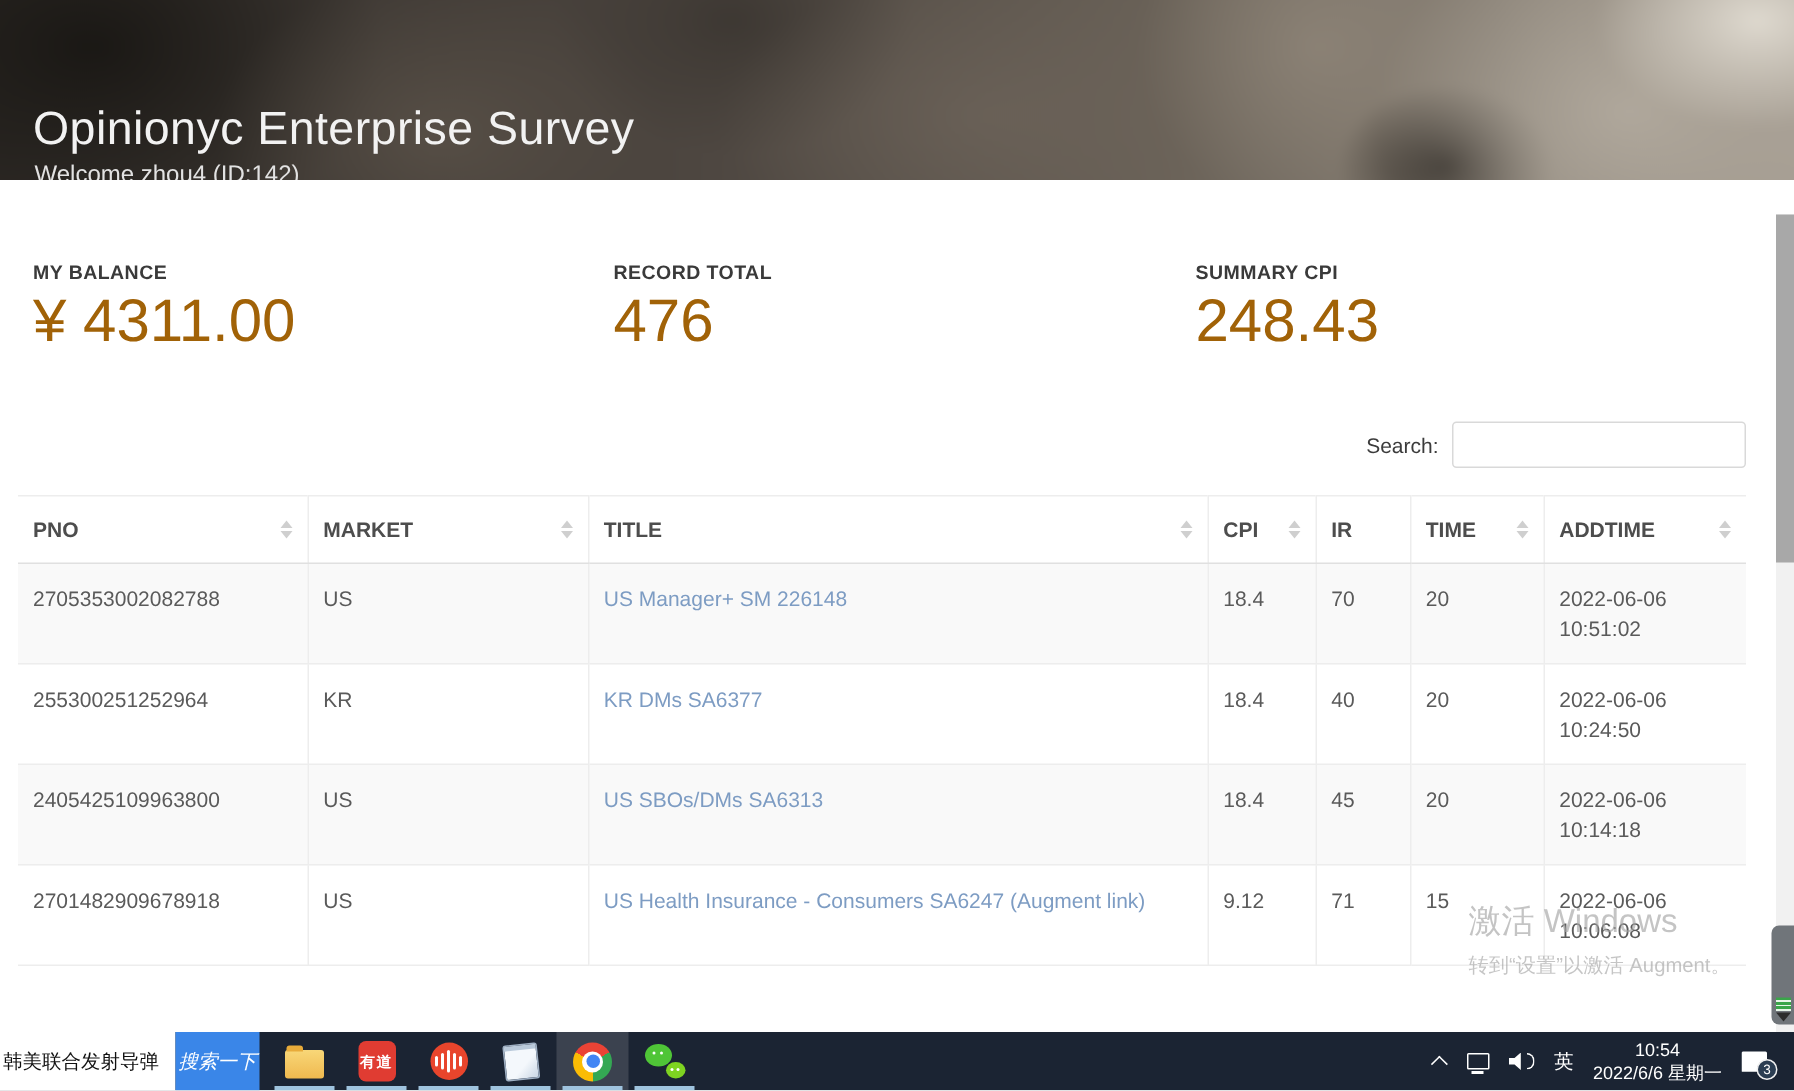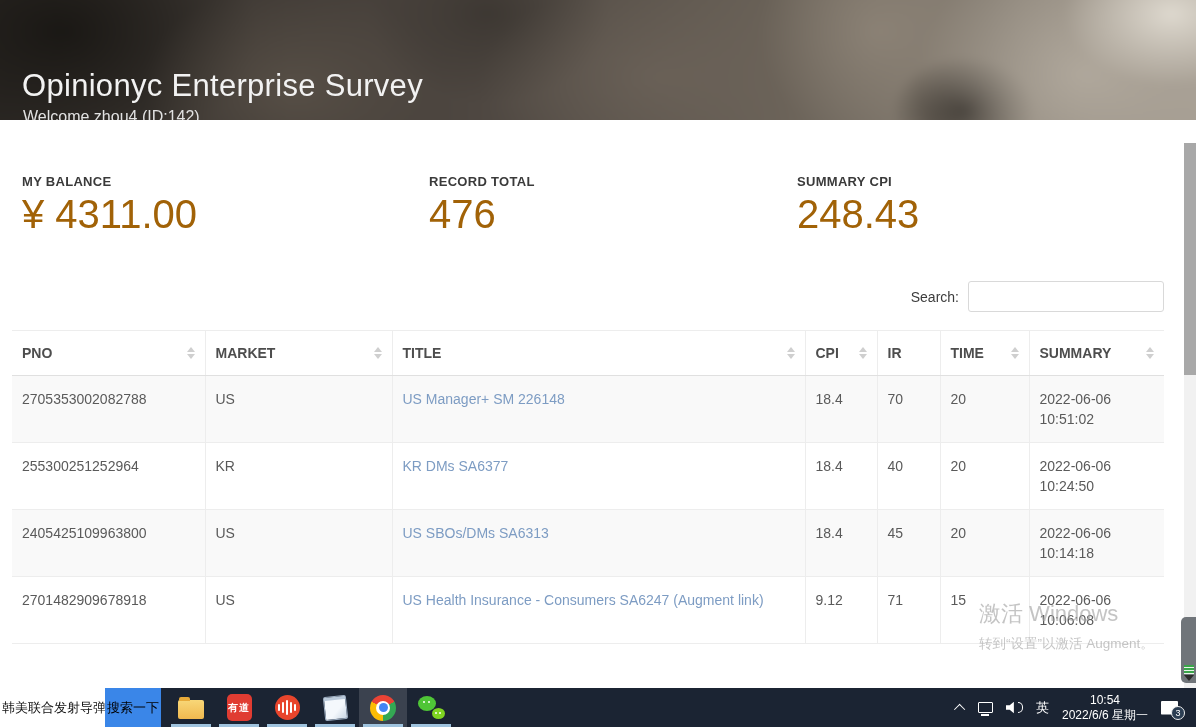--- a/index.html
+++ b/index.html
@@ -55,22 +55,22 @@
   .scroll-track{position:absolute;right:0;top:143px;width:12px;height:545px;background:#f1f1f1;z-index:4;}
   .scroll-thumb{position:absolute;right:0;top:0;width:12px;height:232px;background:#a8a8a8;}
 
   
   .dl-widget{position:absolute;right:0;top:617px;width:15px;height:66px;background:#70757a;border-radius:5px 0 0 5px;z-index:6;display:flex;flex-direction:column;align-items:center;justify-content:flex-end;padding-bottom:2px;}
   .dl-stripes{width:10px;height:9px;background:repeating-linear-gradient(180deg,#3aa54a 0 2px,#e8f5e9 2px 3px);}
   .dl-arrow{width:0;height:0;border-left:5px solid transparent;border-right:5px solid transparent;border-top:6px solid #2c2c2c;margin-top:1px;}
 
   
   .taskbar{position:absolute;left:0;bottom:0;width:1196px;height:39px;background:#1b2433;display:flex;align-items:stretch;z-index:10;}
-  .tb-search{width:105px;background:#fff;color:#111;font-size:13px;line-height:39px;padding-left:2px;white-space:nowrap;overflow:hidden;}
-  .tb-btn{width:56px;background:#3a86e8;color:#000000;font-size:13px;display:flex;align-items:center;justify-content:center;cursor:pointer;}
+  .tb-search{width:117px;background:#fff;color:#111;font-size:13px;line-height:39px;padding-left:2px;white-space:nowrap;overflow:hidden;}
+  .tb-btn{width:56px;background:#3a86e8;color:#ffffff;font-size:13px;display:flex;align-items:center;justify-content:center;cursor:pointer;font-style:italic;}
   .tb-slots{display:flex;margin-left:6px;}
   .tb-slot{width:48px;position:relative;display:flex;align-items:center;justify-content:center;cursor:pointer;}
   .tb-slot.active{background:rgba(255,255,255,.14);}
   .run-line{position:absolute;bottom:0;left:4px;right:4px;height:3px;background:#9fc3de;}
 
   .icon-folder{width:26px;height:19px;background:linear-gradient(#f8d778,#f0b94f);border-radius:2px;position:relative;margin-top:3px;}
   .icon-folder::before{content:"";position:absolute;top:-3px;left:1px;width:11px;height:4px;background:#e8ab3a;border-radius:2px 2px 0 0;}
   .icon-youdao{width:25px;height:27px;background:#e03c32;border-radius:5px;color:#fff;font-size:10px;font-weight:bold;display:flex;align-items:center;justify-content:center;letter-spacing:1px;}
   .icon-xmly{width:25px;height:25px;background:#e8452c;border-radius:50%;display:flex;align-items:center;justify-content:center;gap:2px;}
   .icon-xmly i{display:block;width:2px;background:#fff;border-radius:1px;}
@@ -107,21 +107,21 @@
   <div class="banner">
     <div class="banner-texture"></div>
     <h1>Opinionyc Enterprise Survey</h1>
     <div class="subtitle">Welcome zhou4 (ID:142)</div>
   </div>
 
   <div class="stat" style="left:22px;">
     <div class="stat-label">MY BALANCE</div>
     <div class="stat-value">¥ 4311.00</div>
   </div>
-  <div class="stat" style="left:429px;">
+  <div class="stat" style="left:409px;">
     <div class="stat-label">RECORD TOTAL</div>
     <div class="stat-value">476</div>
   </div>
   <div class="stat" style="left:797px;">
     <div class="stat-label">SUMMARY CPI</div>
     <div class="stat-value">248.43</div>
   </div>
 
   <div class="search-row">
     <label>Search:</label>
@@ -192,21 +192,21 @@
       <span class="th-label">TIME</span>
       <span class="sort-icon">
                 <i class="tri tri-up"></i>
                 <i class="tri tri-dn"></i>
               </span>
     </span>
   </th>
 
   <th>
     <span class="th-inner">
-      <span class="th-label">SUMMARY</span>
+      <span class="th-label">ADDTIME</span>
       <span class="sort-icon">
                 <i class="tri tri-up"></i>
                 <i class="tri tri-dn"></i>
               </span>
     </span>
   </th>
 </tr>
       </thead>
     <tbody>
   <tr>

